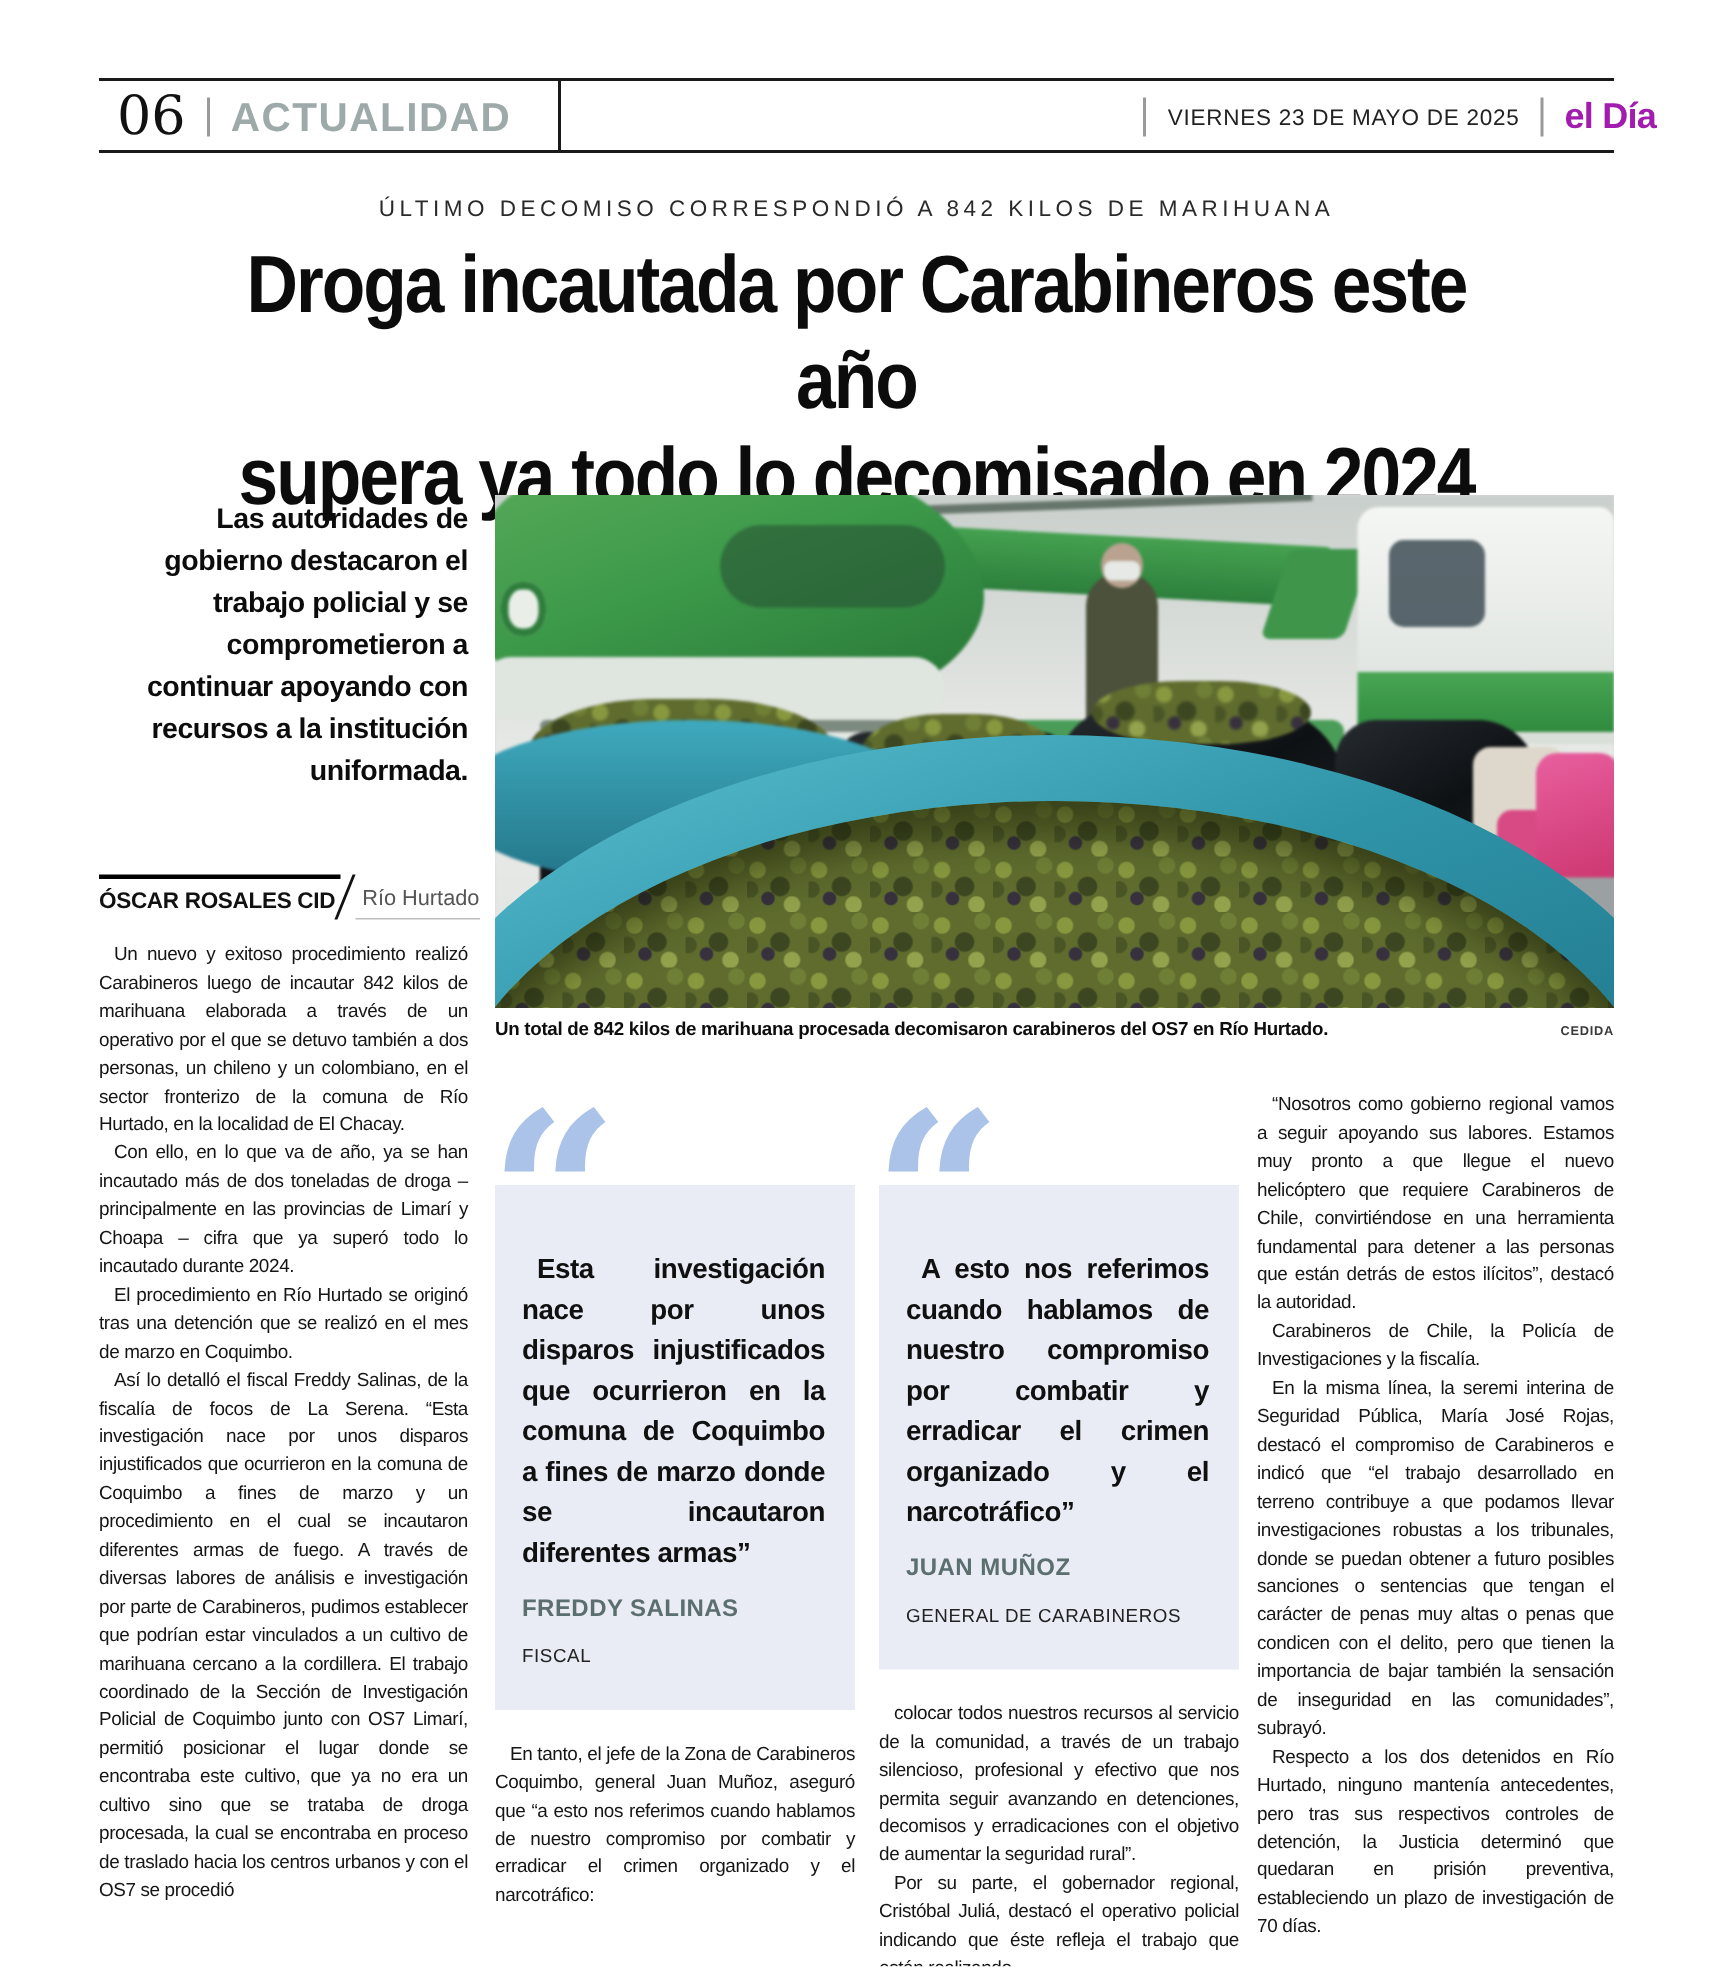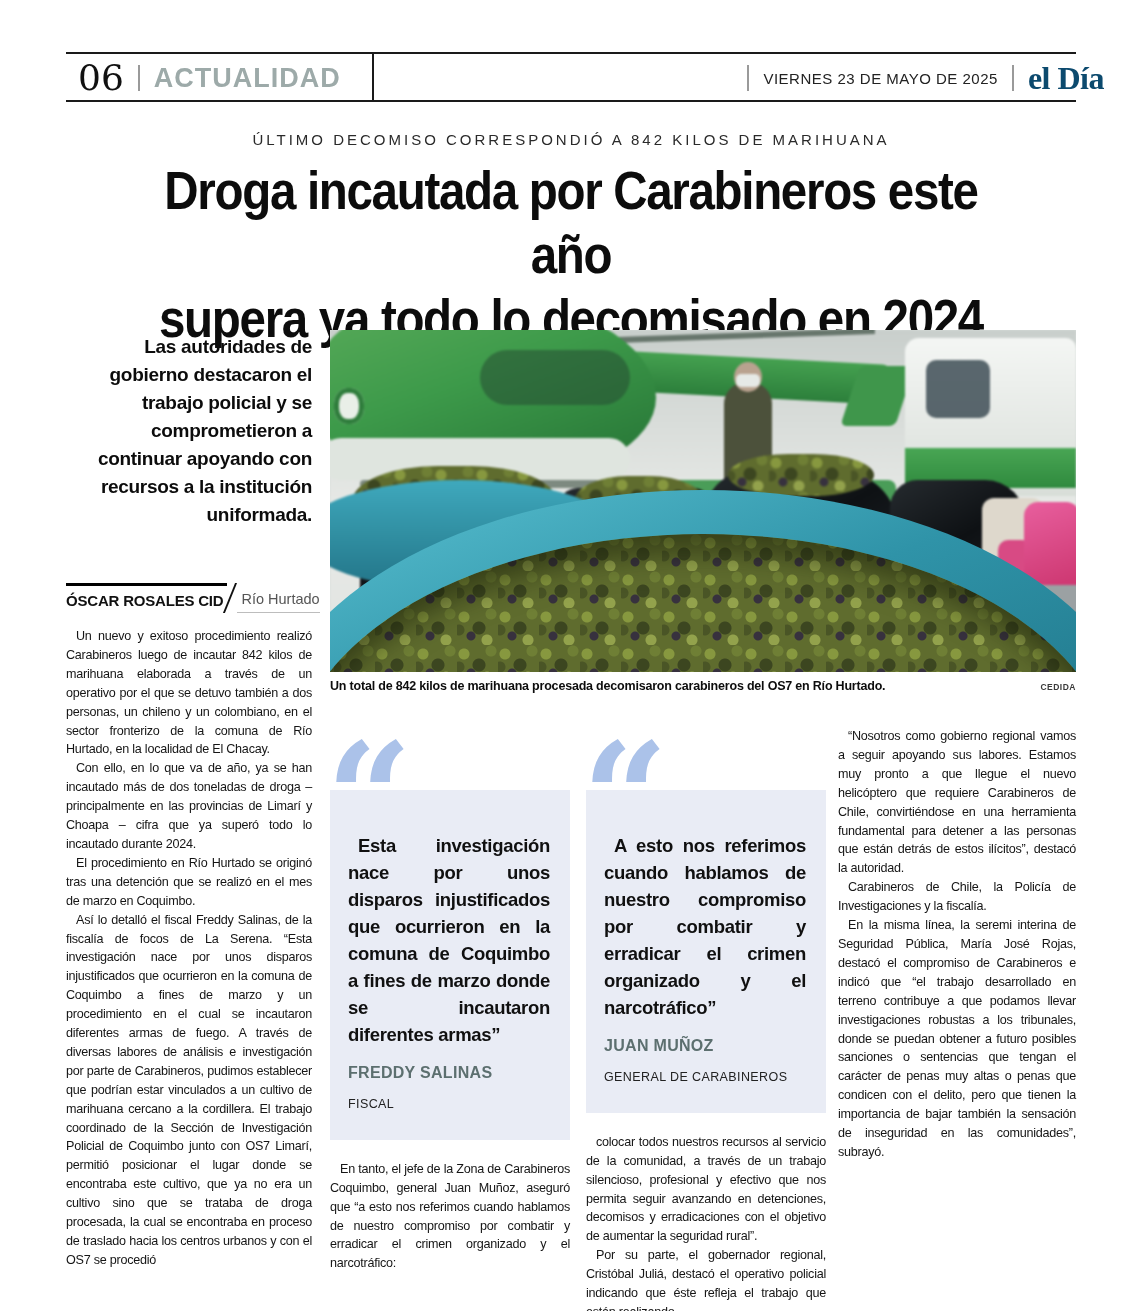--- a/index.html
+++ b/index.html
@@ -9,21 +9,21 @@
   .hrule{position:absolute;left:66px;width:1010px;height:2px;background:#1a1a1a;}
   .hrule.top{top:52px;}
   .hrule.bottom{top:100px;}
   .header-left{position:absolute;left:78px;top:56px;height:44px;display:flex;align-items:center;gap:14px;}
   .page-number{font-family:"DejaVu Serif",serif;font-size:36px;font-weight:500;color:#111;line-height:1;}
   .vthin{width:2px;height:26px;background:#9a9a9a;}
   .section-title{font-size:27px;font-weight:bold;color:#9daaa9;letter-spacing:1px;}
   .header-vrule{position:absolute;left:372px;top:52px;width:2px;height:50px;background:#1a1a1a;}
   .header-right{position:absolute;right:66px;top:56px;height:44px;display:flex;align-items:center;gap:14px;}
   .edition-date{font-size:15px;color:#222;letter-spacing:0.5px;}
-  .brand{font-size:32px;font-weight:bold;letter-spacing:-0.5px;color:#0c4a6e;font-family:Liberation Serif, serif;}
+  .brand{font-size:24px;font-weight:bold;letter-spacing:-0.5px;color:#a21caf;}
   
   .kicker{position:absolute;left:66px;top:131px;width:1010px;text-align:center;
           font-size:15px;letter-spacing:3px;color:#2a2a2a;font-weight:500;}
   .headline{position:absolute;left:66px;top:158px;width:1010px;text-align:center;
             font-weight:bold;font-size:54px;line-height:64px;letter-spacing:-1.5px;color:#0c0c0c;
             transform:scaleX(0.88);transform-origin:50% 0;}
   
   .lead{position:absolute;left:66px;top:333px;width:246px;text-align:right;
         font-weight:bold;font-size:19px;line-height:28px;letter-spacing:-0.3px;color:#0c0c0c;}
   .byline{position:absolute;left:66px;top:583px;width:246px;display:flex;align-items:stretch;}
@@ -207,15 +207,16 @@
     <div class="after-quote">
       <p>colocar todos nuestros recursos al servicio de la comunidad, a través de un trabajo silencioso, profesional y efectivo que nos permita seguir avanzando en detenciones, decomisos y erradicaciones con el objetivo de aumentar la seguridad rural”.</p>
       <p>Por su parte, el gobernador regional, Cristóbal Juliá, destacó el operativo policial indicando que éste refleja el trabajo que están realizando</p>
     </div>
   </div>
 
   <div class="bodycol col4">
     <p>“Nosotros como gobierno regional vamos a seguir apoyando sus labores. Estamos muy pronto a que llegue el nuevo helicóptero que requiere Carabineros de Chile, convirtiéndose en una herramienta fundamental para detener a las personas que están detrás de estos ilícitos”, destacó la autoridad.</p>
     <p>Carabineros de Chile, la Policía de Investigaciones y la fiscalía.</p>
     <p>En la misma línea, la seremi interina de Seguridad Pública, María José Rojas, destacó el compromiso de Carabineros e indicó que “el trabajo desarrollado en terreno contribuye a que podamos llevar investigaciones robustas a los tribunales, donde se puedan obtener a futuro posibles sanciones o sentencias que tengan el carácter de penas muy altas o penas que condicen con el delito, pero que tienen la importancia de bajar también la sensación de inseguridad en las comunidades”, subrayó.</p>
+    <p>Respecto a los dos detenidos en Río Hurtado, ninguno mantenía antecedentes, pero tras sus respectivos controles de detención, la Justicia determinó que quedaran en prisión preventiva, estableciendo un plazo de investigación de 70 días.</p>
   </div>
 
 </div>
 
 </body></html>

